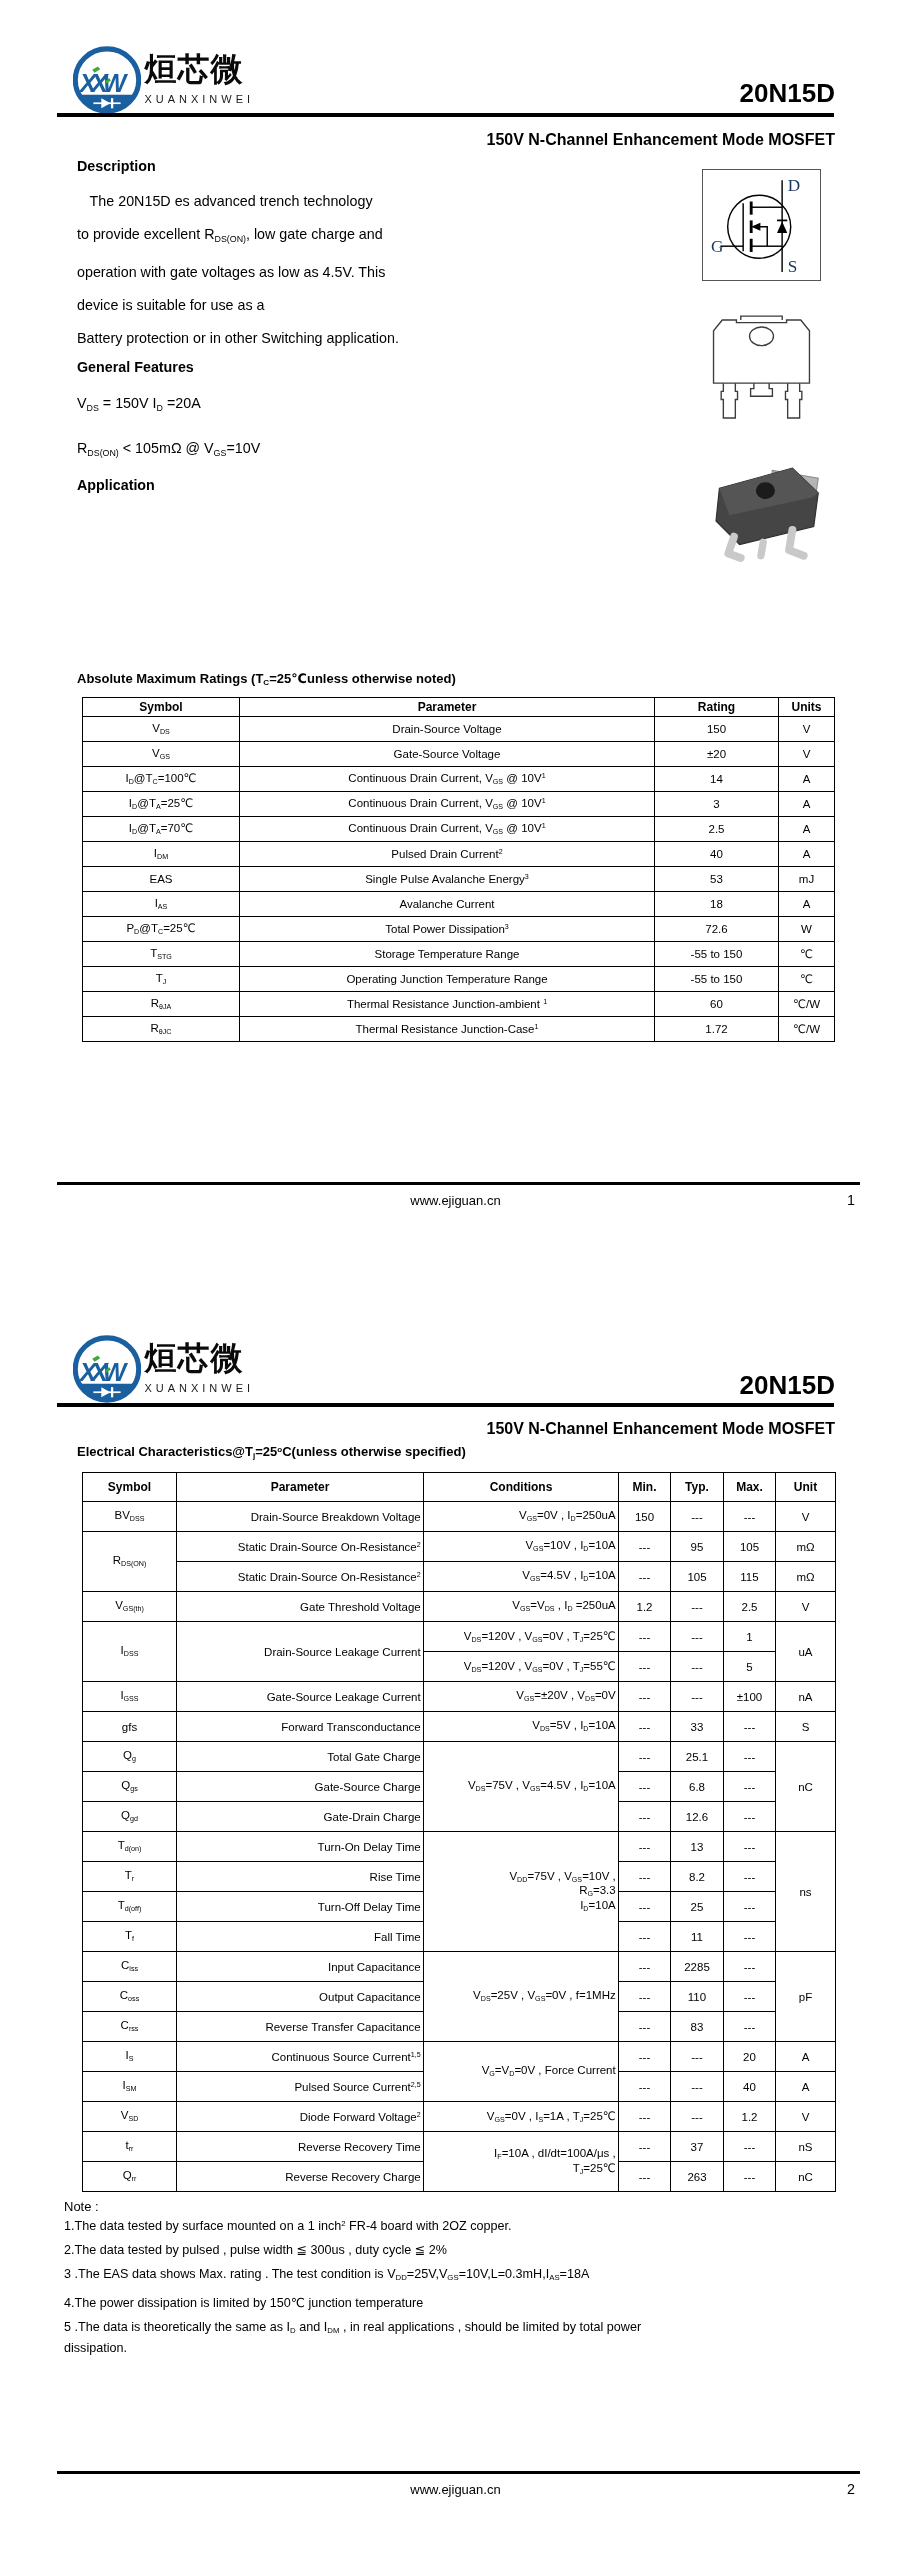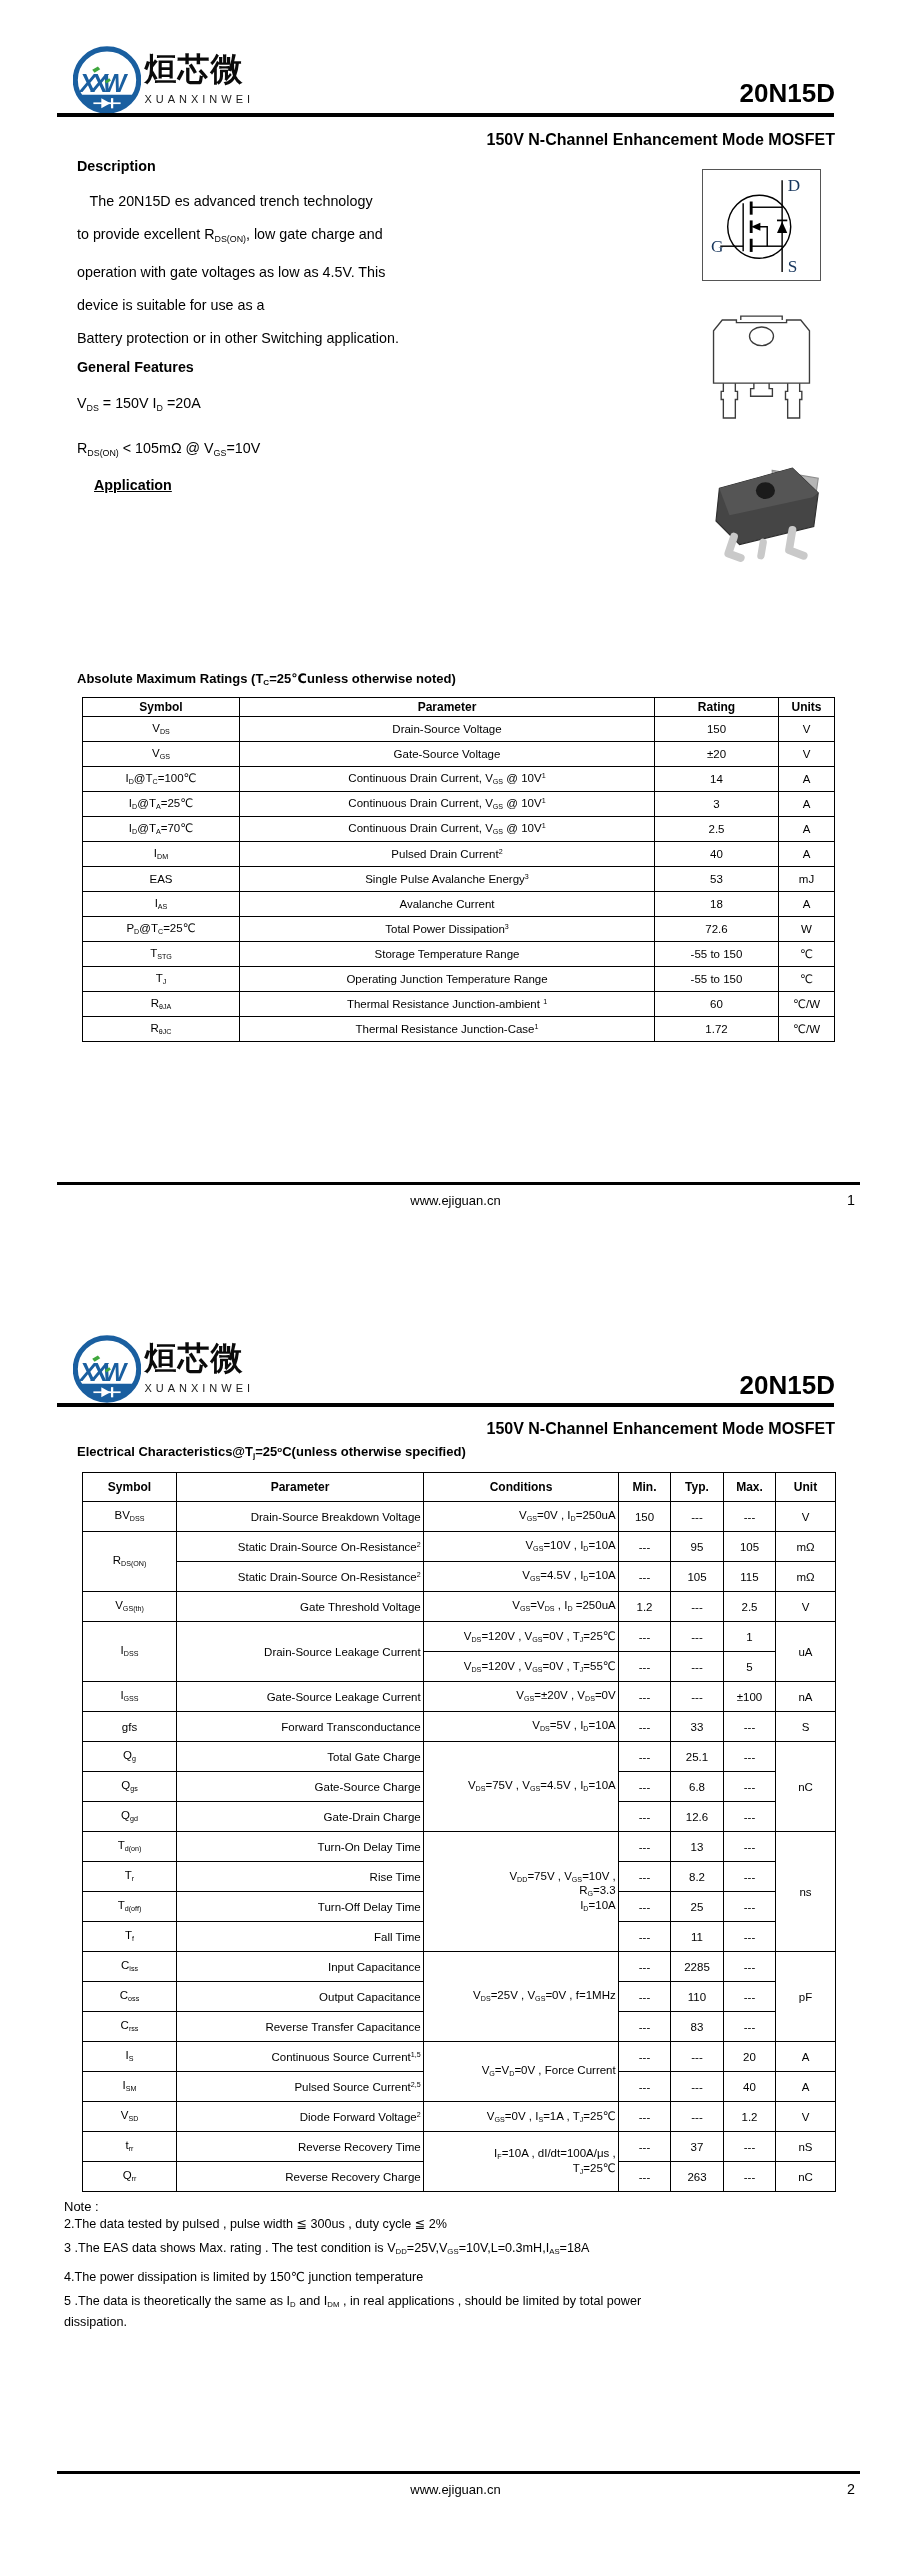--- a/index.html
+++ b/index.html
@@ -89,21 +89,21 @@
     <div>device is suitable for use as a</div>
     <div>Battery protection or in other Switching application.</div>
   </div>
 
   <div class="abs sec-h" style="left:77px;top:359px;">General Features</div>
   <div class="abs body-lines feat-lines" style="left:77px;top:383px;width:574px;">
     <div>V<sub>DS</sub> = 150V  I<sub>D</sub> =20A</div>
     <div>R<sub>DS(ON)</sub> &lt; 105mΩ @ V<sub>GS</sub>=10V</div>
   </div>
 
-  <div class="abs sec-h" style="left:94px;top:477px;text-decoration:underline;">Application</div>
+  <div class="abs sec-h" style="left:77px;top:477px;">Application</div>
 
   <div class="abs sym-box" style="left:702px;top:169px;width:117px;height:110px;">
     <svg width="117" height="110" viewBox="0 0 204 192">
       <circle cx="98" cy="99" r="55" fill="none" stroke="#000" stroke-width="2.5"></circle>
       <line x1="138" y1="18" x2="138" y2="178" stroke="#000" stroke-width="2.5"></line>
       <line x1="30" y1="133" x2="70" y2="133" stroke="#000" stroke-width="2.5"></line>
       <line x1="70" y1="58" x2="70" y2="142" stroke="#000" stroke-width="2.5"></line>
       <line x1="84" y1="55" x2="84" y2="78" stroke="#000" stroke-width="5"></line>
       <line x1="84" y1="88" x2="84" y2="110" stroke="#000" stroke-width="5"></line>
       <line x1="84" y1="120" x2="84" y2="143" stroke="#000" stroke-width="5"></line>
@@ -485,20 +485,21 @@
           <td>---</td>
           <td>263</td>
           <td>---</td>
           <td>nC</td>
         </tr>
       </tbody>
     </table>
 
   <div class="abs notes" style="left:64px;top:911px;width:797px;">
     <div class="note-h">Note :</div>
+    <div class="note-line">1.The data tested by surface mounted on a 1 inch<sup>2</sup> FR-4 board with 2OZ copper.</div>
     <div class="note-line">2.The data tested by pulsed , pulse width ≦ 300us , duty cycle ≦ 2%</div>
     <div class="note-line">3 .The EAS data shows Max. rating . The test condition is V<sub>DD</sub>=25V,V<sub>GS</sub>=10V,L=0.3mH,I<sub>AS</sub>=18A</div>
     <div class="note-line">4.The power dissipation is limited by 150℃ junction temperature</div>
     <div class="note-line">5 .The data is theoretically the same as I<sub>D</sub> and I<sub>DM</sub> , in real applications , should be limited by total power<br>dissipation.</div>
   </div>
 
   <div class="abs hrule" style="left:57px;width:803px;top:1183px;height:3.4px;"></div>
   <div class="abs footer-url" style="left:0;top:1194px;">www.ejiguan.cn</div>
   <div class="abs page-num" style="right:56px;top:1193px;">2</div>
 </div>

